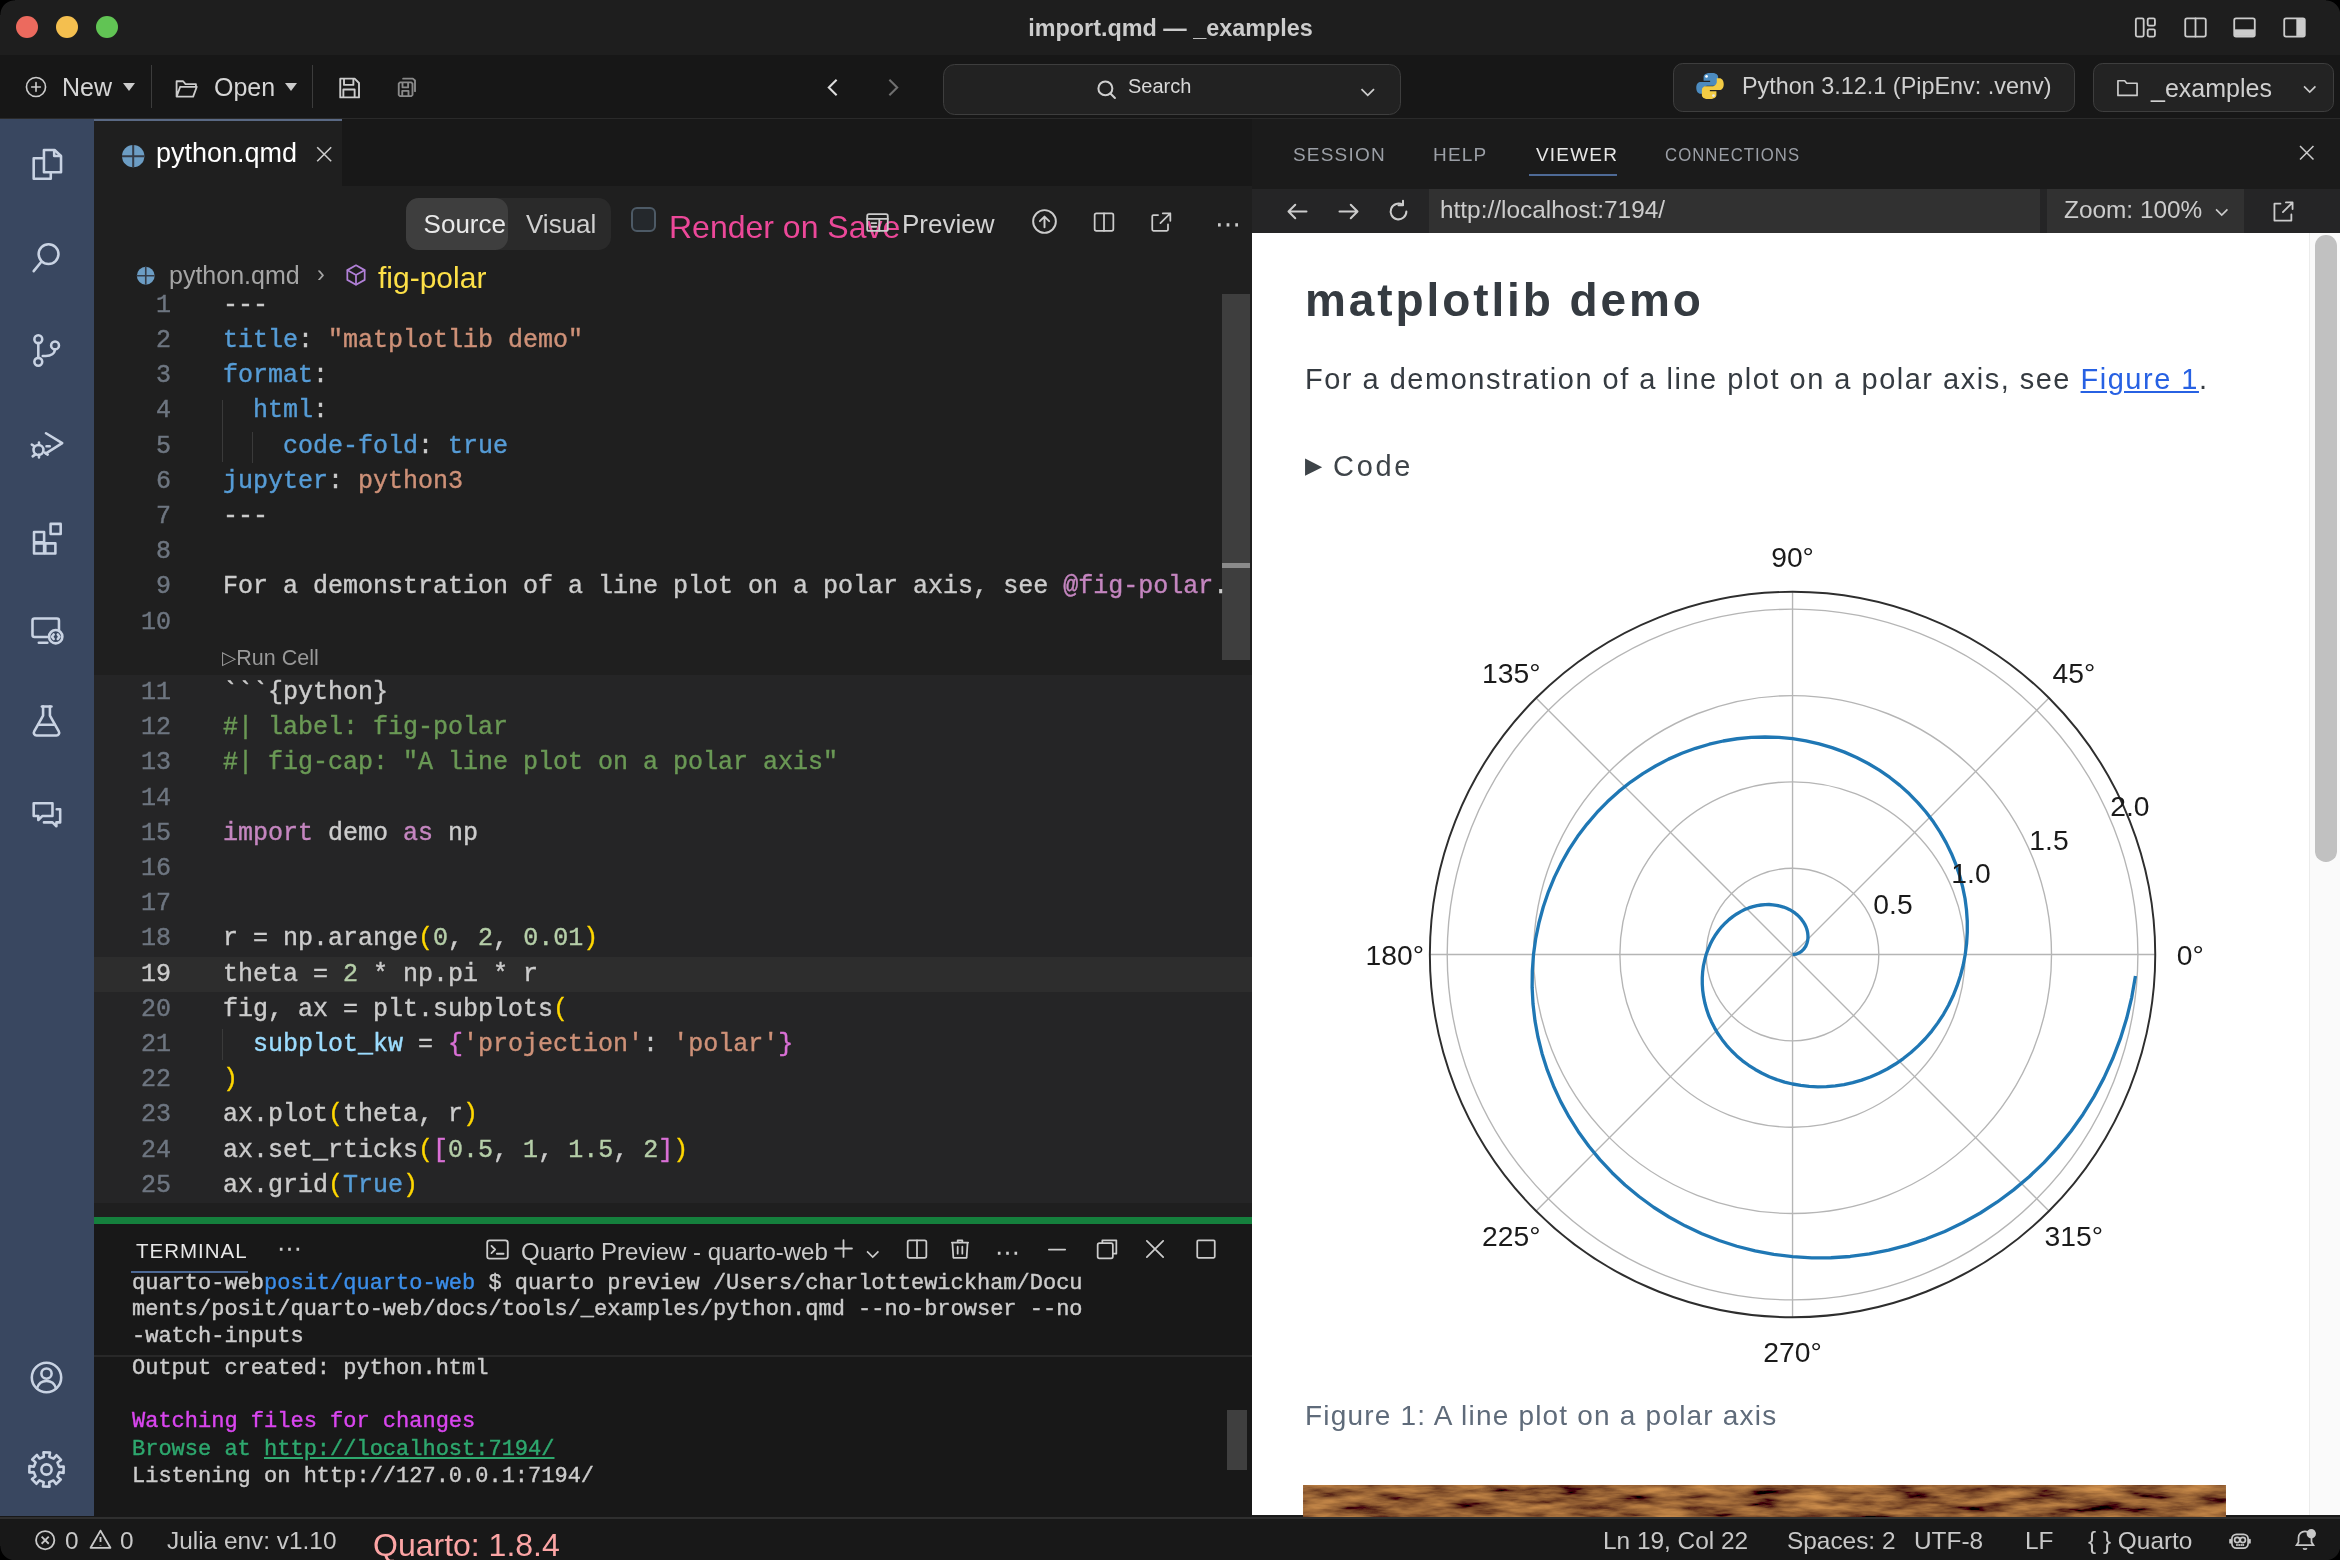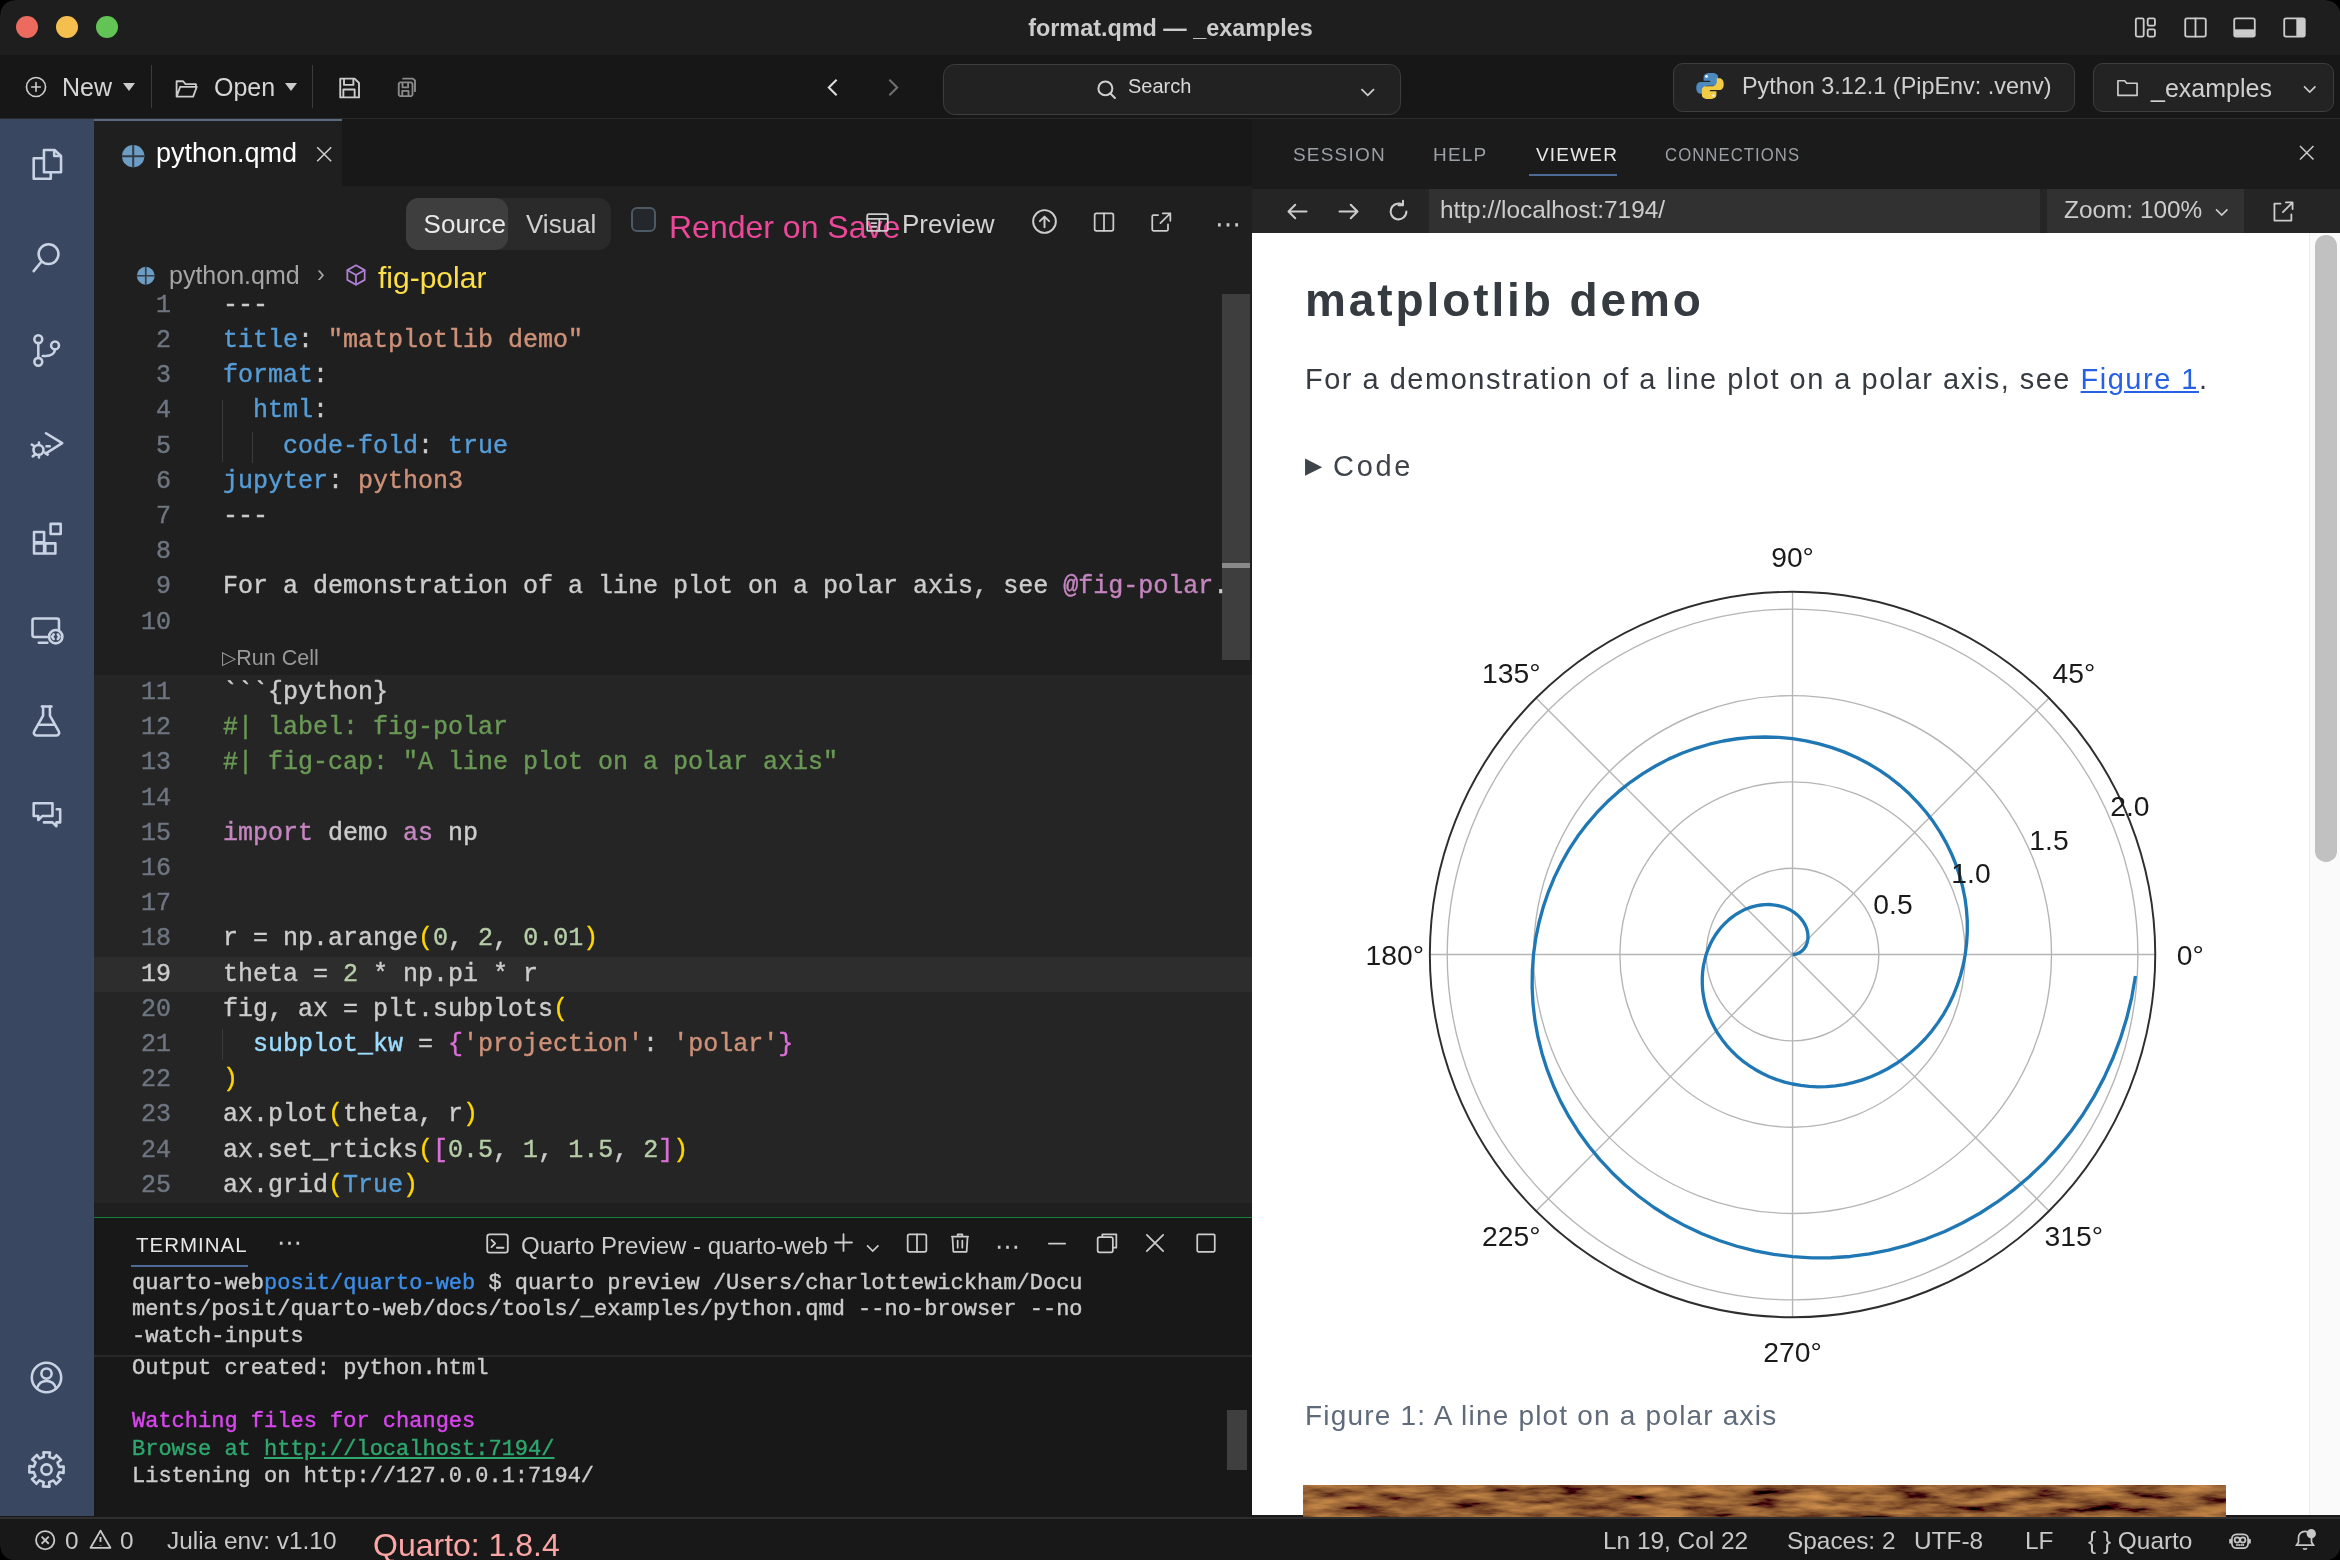--- a/index.html
+++ b/index.html
@@ -9,21 +9,21 @@
 .ct {position:absolute;left:129px;top:0}
 .tl {position:absolute;left:132px;width:1112px;height:27px;font:22px "Liberation Mono",monospace;line-height:27px;white-space:pre;-webkit-text-stroke:0.4px}
 .tabtxt {font-size:19px;letter-spacing:1.2px;color:#9b9fa6}
 </style></head>
 <body>
 
 <div class="abs" style="left:0;top:0;width:2341px;height:55px;background:#1e1e1e">
   <div class="abs" style="left:15.6px;top:15.6px;width:22.4px;height:22.4px;border-radius:50%;background:#ec6a5e"></div>
   <div class="abs" style="left:56px;top:15.6px;width:22.4px;height:22.4px;border-radius:50%;background:#f4bf4f"></div>
   <div class="abs" style="left:96px;top:15.6px;width:22.4px;height:22.4px;border-radius:50%;background:#61c454"></div>
-  <div class="abs" style="left:0;top:14.6px;width:2341px;text-align:center;font-size:23.4px;color:#cccccc;font-weight:bold">format.qmd — _examples</div>
+  <div class="abs" style="left:0;top:14.6px;width:2341px;text-align:center;font-size:23.4px;color:#cccccc;font-weight:bold">import.qmd — _examples</div>
   <div class="abs" style="left:2131px;top:12.7px">
       <svg style="position:absolute;left:0px;top:0px" width="29" height="29" viewBox="0 0 24 24" fill="none" stroke="#cccccc" stroke-width="1.5" stroke-linecap="round" stroke-linejoin="round">
         <rect x="4" y="4.5" width="6.5" height="15" rx="1.2"></rect>
         <rect x="13.8" y="4.5" width="6" height="6" rx="1.2"></rect>
         <rect x="13.8" y="13.5" width="6" height="6" rx="1.2"></rect>
       </svg>
     </div>
   <div class="abs" style="left:2181px;top:12.7px">
       <svg style="position:absolute;left:0px;top:0px" width="29" height="29" viewBox="0 0 24 24" fill="none" stroke="#cccccc" stroke-width="1.5" stroke-linecap="round" stroke-linejoin="round">
         <rect x="3.5" y="4.5" width="17" height="15" rx="1.5"></rect>
@@ -231,21 +231,21 @@
 <div class="cl" style="top:1133px"><span class="ln" style="color:#6e7681">24</span><span class="ct"><span style="color:#cccccc">ax.set_rticks</span><span style="color:#ffd700">(</span><span style="color:#da70d6">[</span><span style="color:#b5cea8">0.5</span><span style="color:#cccccc">, </span><span style="color:#b5cea8">1</span><span style="color:#cccccc">, </span><span style="color:#b5cea8">1.5</span><span style="color:#cccccc">, </span><span style="color:#b5cea8">2</span><span style="color:#da70d6">]</span><span style="color:#ffd700">)</span></span></div>
 <div class="cl" style="top:1168px"><span class="ln" style="color:#6e7681">25</span><span class="ct"><span style="color:#cccccc">ax.grid</span><span style="color:#ffd700">(</span><span style="color:#569cd6">True</span><span style="color:#ffd700">)</span></span></div>
 <div style="position:absolute;left:222px;top:646px;font:21.5px 'Liberation Sans';color:#999999"><span style="font-size:18.5px;position:relative;top:-1px">▷</span>Run Cell</div>
 <div style="position:absolute;left:222px;top:400px;width:1px;height:62px;background:#3a3a3a"></div>
 <div style="position:absolute;left:252px;top:432px;width:1px;height:31px;background:#3a3a3a"></div>
 <div style="position:absolute;left:222px;top:1029px;width:1px;height:31px;background:#3a3a3a"></div>
 
 <div class="abs" style="left:1222px;top:294px;width:28px;height:366px;background:#4a4a4a;opacity:.75"></div>
 <div class="abs" style="left:1222px;top:563px;width:28px;height:4.9px;background:#8a8a8a"></div>
 
-<div class="abs" style="left:94px;top:1217px;width:1159px;height:298px;background:#181818;border-top:1px solid #15803d">
+<div class="abs" style="left:94px;top:1217px;width:1159px;height:298px;background:#181818;border-top:7px solid #15803d">
   <div class="abs" style="left:42px;top:14.6px;font-size:20.5px;letter-spacing:1px;color:#e7e7e7">TERMINAL</div>
   <div class="abs" style="left:37px;top:47px;width:117px;height:2px;background:#4e6a96"></div>
   <div class="abs" style="left:183px;top:9.8px;font-size:25px;color:#cccccc">⋯</div>
   <svg style="position:absolute;left:389px;top:10.7px" width="29" height="29" viewBox="0 0 24 24" fill="none" stroke="#cccccc" stroke-width="1.5" stroke-linecap="round" stroke-linejoin="round">
       <rect x="3.5" y="4.5" width="17" height="15" rx="2"></rect>
       <path d="m7 9 3 3-3 3m4.5.5H17"></path>
     </svg>
   <div class="abs" style="left:427px;top:13.7px;font-size:24px;color:#cccccc">Quarto Preview - quarto-web</div>
   <svg style="position:absolute;left:735px;top:9.8px" width="29" height="29" viewBox="0 0 24 24" fill="none" stroke="#cccccc" stroke-width="1.5" stroke-linecap="round" stroke-linejoin="round">
       <path d="M12 5v14M5 12h14"></path>

